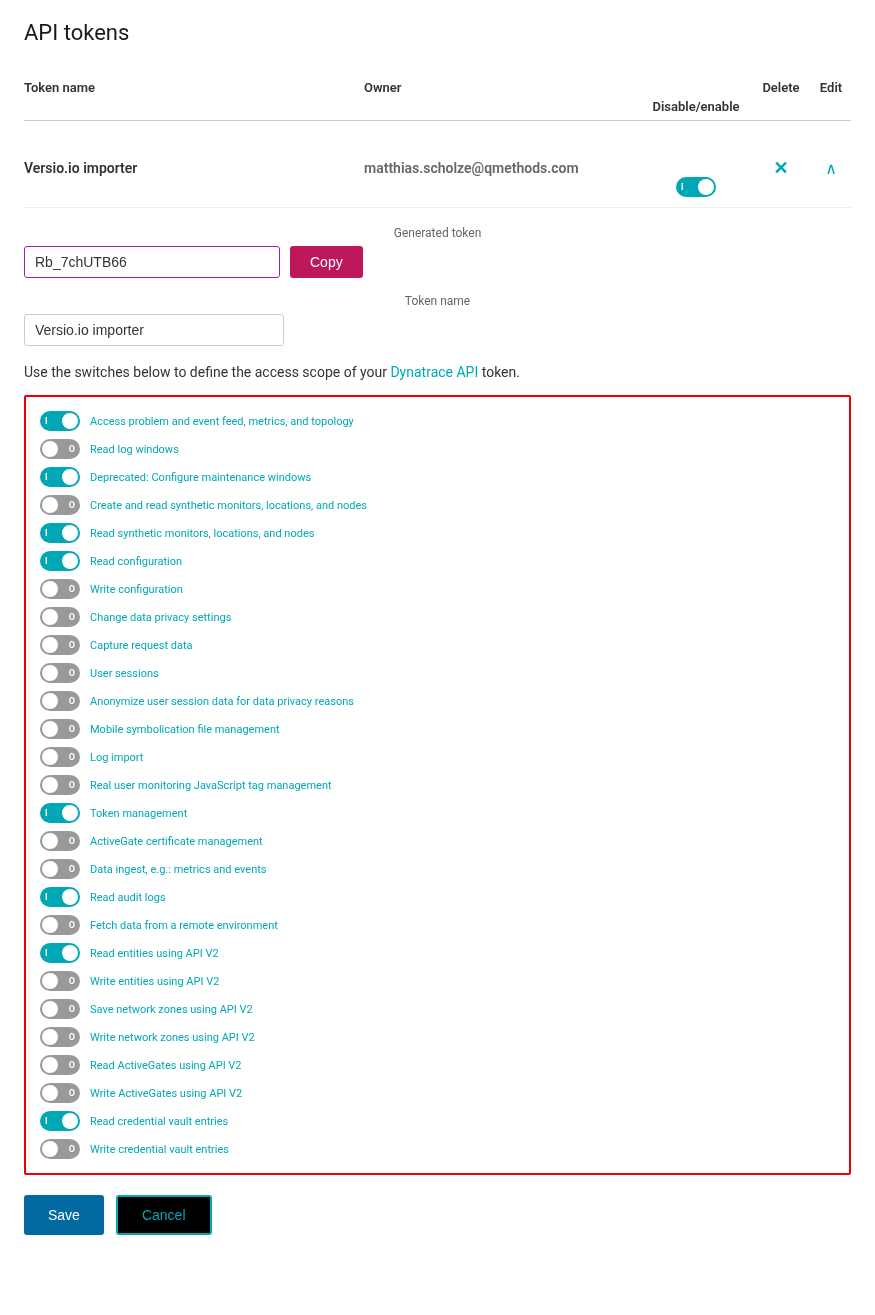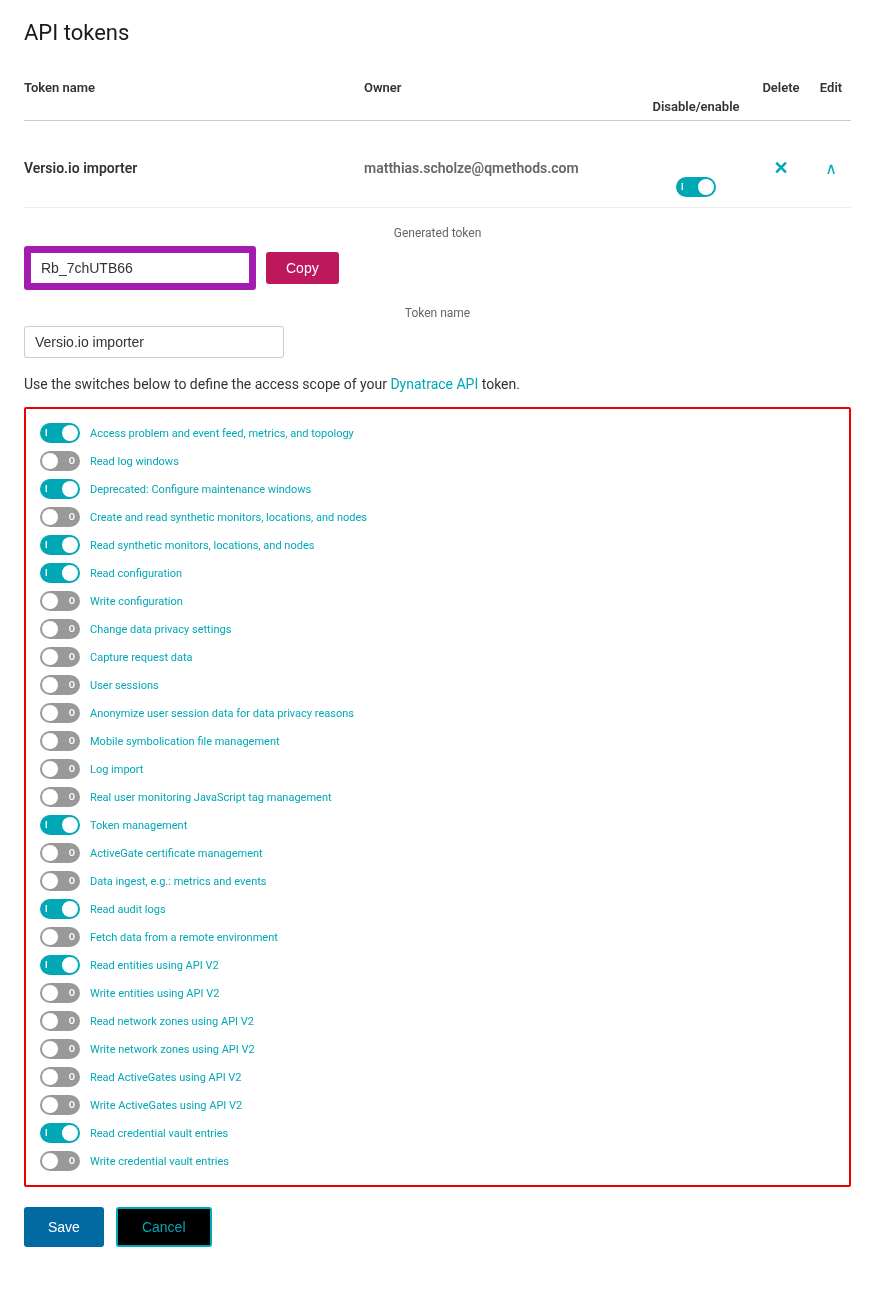--- a/index.html
+++ b/index.html
@@ -113,26 +113,26 @@
     }
 
     .token-input-row {
       display: flex;
       align-items: center;
       gap: 10px;
       margin-bottom: 4px;
     }
 
     .token-input {
-      border: 7px solid #a21caf;
+      border: 1px solid #a21caf;
       border-radius: 3px;
       padding: 7px 10px;
       font-size: 14px;
       color: #333;
-      width: 232px;
+      width: 256px;
       outline: none;
     }
 
     .copy-btn {
       background: #be185d;
       color: #fff;
       border: none;
       border-radius: 3px;
       padding: 8px 20px;
       font-size: 14px;
@@ -449,21 +449,21 @@
     </label>
     <span class="scope-item-label">Write entities using API V2</span>
   </div>
     <div class="scope-item">
     <label class="toggle">
       <div class="toggle-track off">
         <span class="toggle-label">O</span>
         <div class="toggle-thumb"></div>
       </div>
     </label>
-    <span class="scope-item-label">Read network zones using API V2</span>
+    <span class="scope-item-label">Save network zones using API V2</span>
   </div>
     <div class="scope-item">
     <label class="toggle">
       <div class="toggle-track off">
         <span class="toggle-label">O</span>
         <div class="toggle-thumb"></div>
       </div>
     </label>
     <span class="scope-item-label">Write network zones using API V2</span>
   </div>

